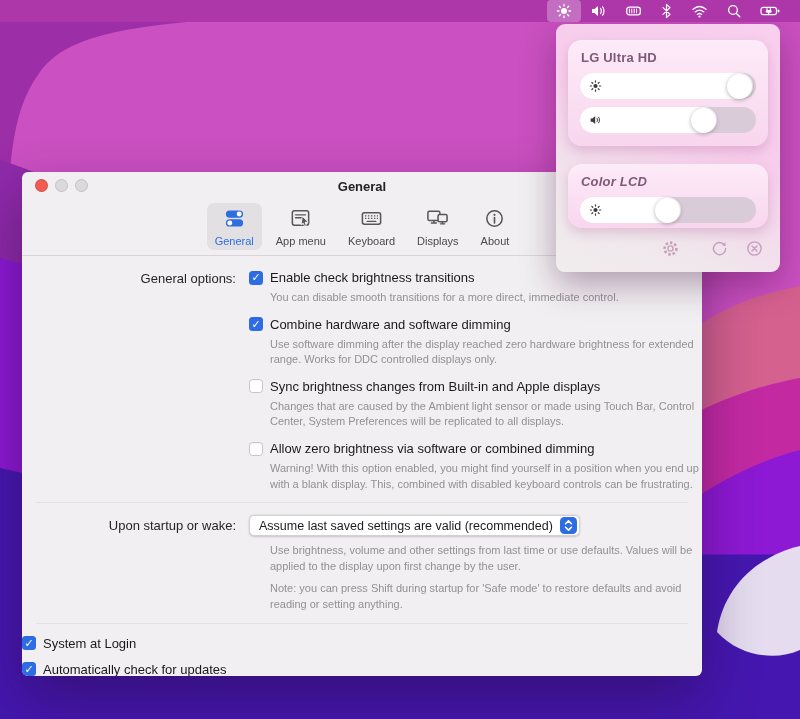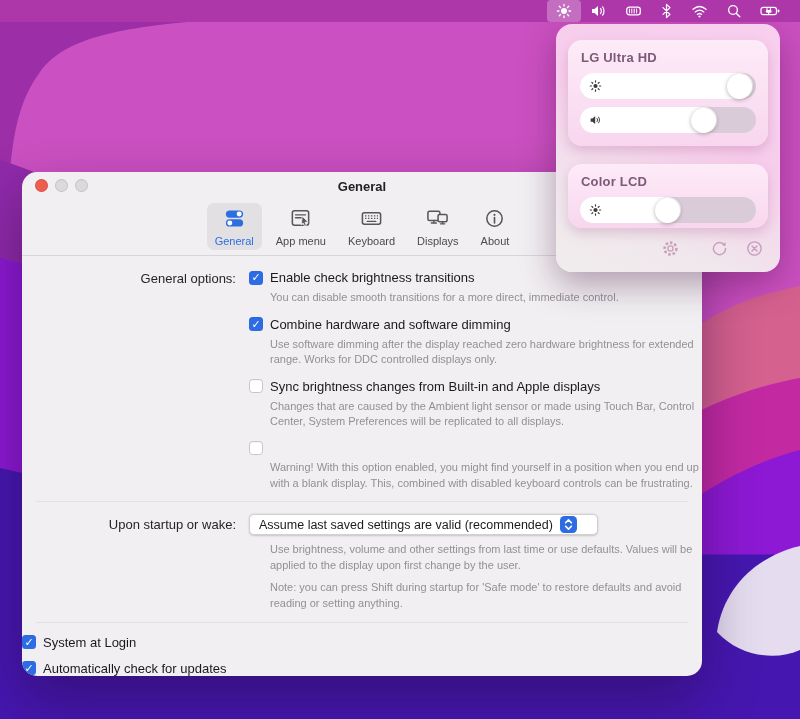--- a/index.html
+++ b/index.html
@@ -9,43 +9,43 @@
 
   
   .menubar{position:absolute;top:0;left:0;right:0;height:22px;background:#ad36a9;
     z-index:30;display:flex;justify-content:flex-end;align-items:center;padding-right:10px;box-sizing:border-box;}
   .mb-item{height:22px;display:flex;align-items:center;justify-content:center;padding:0 9px;border-radius:4px;}
   .mb-item.active{background:rgba(255,255,255,0.28);}
   .mb-item svg{display:block;}
 
   
   .popover{position:absolute;left:556px;top:24px;width:224px;height:248px;z-index:20;
-    border-radius:16px;
+    border-radius:9px;
     background:linear-gradient(205deg,#f8cfee 0%,#f7cdec 42%,#f3dcec 62%,#f0e7ec 78%,#f0edee 100%);
     box-shadow:0 12px 34px rgba(70,15,65,0.38);}
   .disp-card{position:absolute;left:12px;width:200px;border-radius:14px;
     background:linear-gradient(180deg,#fdebf8 0%,#f8d6ee 100%);
     box-shadow:0 5px 12px rgba(150,60,120,0.22);box-sizing:border-box;padding:10px 12px 13px 12px;}
   .disp-card.card-0{top:16px;height:106px;}
-  .disp-card.card-1{top:140px;height:64px;}
+  .disp-card.card-1{top:140px;height:64px;font-style:italic;}
   .disp-title{font-size:13px;font-weight:bold;color:#7d5a78;letter-spacing:.2px;margin:0 0 8px 1px;}
   .slider{position:relative;width:176px;height:26px;border-radius:13px;background:#d9cbd8;margin-top:8px;}
   .slider:first-of-type{margin-top:0;}
   .slider .fill{position:absolute;left:0;top:0;bottom:0;border-radius:13px;background:#ffffff;}
   .slider .s-icon{position:absolute;left:9px;top:50%;transform:translateY(-50%);z-index:2;display:flex;}
   .slider .thumb{position:absolute;top:0.5px;width:25px;height:25px;border-radius:50%;background:#fff;
     box-shadow:0 1px 4px rgba(0,0,0,0.3);z-index:3;}
   .pop-footer{position:absolute;left:0;right:0;bottom:8px;height:28px;display:flex;align-items:center;
     justify-content:flex-end;gap:16px;padding-right:16px;}
   .pf-btn{display:flex;align-items:center;justify-content:center;color:#c79fbb;}
   .pf-btn.gear{margin-right:14px;}
 
   
   .window{position:absolute;left:22px;top:172px;width:680px;height:504px;z-index:10;
-    background:#f1eff1;border-radius:15px;box-shadow:0 24px 55px rgba(35,8,60,0.45);
+    background:#f1eff1;border-radius:6px;box-shadow:0 24px 55px rgba(35,8,60,0.45);
     box-sizing:border-box;overflow:hidden;}
   .titlebar{position:relative;height:27px;}
   .lights{position:absolute;left:13px;top:7px;display:flex;gap:7px;}
   .light{width:13px;height:13px;border-radius:50%;box-sizing:border-box;}
   .light.red{background:#f15c50;border:0.5px solid rgba(0,0,0,0.12);}
   .light.gray{background:#dbd9db;border:0.5px solid rgba(0,0,0,0.10);}
   .win-title{text-align:center;font-size:13px;font-weight:bold;color:#222224;line-height:30px;}
   .toolbar{display:flex;justify-content:center;align-items:flex-start;gap:6px;padding:4px 0 5px 0;}
   .tab{display:flex;flex-direction:column;align-items:center;gap:1px;padding:4px 8px 3px 8px;border-radius:7px;
     color:#57565a;}
@@ -62,21 +62,21 @@
   .cbx{width:14px;height:14px;border-radius:3.5px;background:#fff;border:1px solid #c6c4c7;box-sizing:border-box;
     box-shadow:inset 0 1px 1px rgba(0,0,0,0.04);position:relative;flex:0 0 auto;}
   .cbx.on{background:#2d6ce3;border:none;}
   .cbx.on::after{content:"✓";position:absolute;left:2.5px;top:0.5px;color:#fff;font-size:11px;font-weight:bold;
     font-family:"DejaVu Sans",sans-serif;}
   .desc{color:#929094;font-size:11px;line-height:1.42;max-width:434px;margin:5px 0 0 21px;}
   .divider{height:1px;background:#e2e0e2;margin:10px 14px 12px 14px;}
 
   .popup{display:inline-flex;align-items:center;height:21px;background:#fff;border-radius:5px;
     border:0.5px solid #d2d0d2;box-shadow:0 0.5px 2px rgba(0,0,0,0.18);box-sizing:border-box;
-    padding:0 20px 0 9px;gap:7px;}
+    padding:0 2px 0 9px;gap:7px;}
   .popup-text{font-size:12.5px;color:#1b1b1d;white-space:nowrap;}
   .popup-btn{width:17px;height:17px;border-radius:4.5px;background:#2d6ce3;display:flex;align-items:center;
     justify-content:center;}
   .sec2-desc{margin-top:7px;}
   .app-item{margin-bottom:11px;}
 </style>
 </head>
 <body>
 
 <div class="screen">
@@ -241,20 +241,21 @@
           <div class="cb-item">
             <div class="cb-line">
               <span class="cbx"></span>
               <span>Sync brightness changes from Built-in and Apple displays</span>
             </div>
             <div class="desc">Changes that are caused by the Ambient light sensor or made using Touch Bar, Control Center, System Preferences will be replicated to all displays.</div>
           </div>
           <div class="cb-item" style="margin-bottom:0">
             <div class="cb-line">
               <span class="cbx"></span>
+              <span>Allow zero brightness via software or combined dimming</span>
             </div>
             <div class="desc">Warning! With this option enabled, you might find yourself in a position when you end up with a blank display. This, combined with disabled keyboard controls can be frustrating.</div>
           </div>
         </div>
       </div>
 
       <div class="divider"></div>
 
       <div class="row">
         <div class="row-label" style="padding-top:3px">Upon startup or wake:</div>

